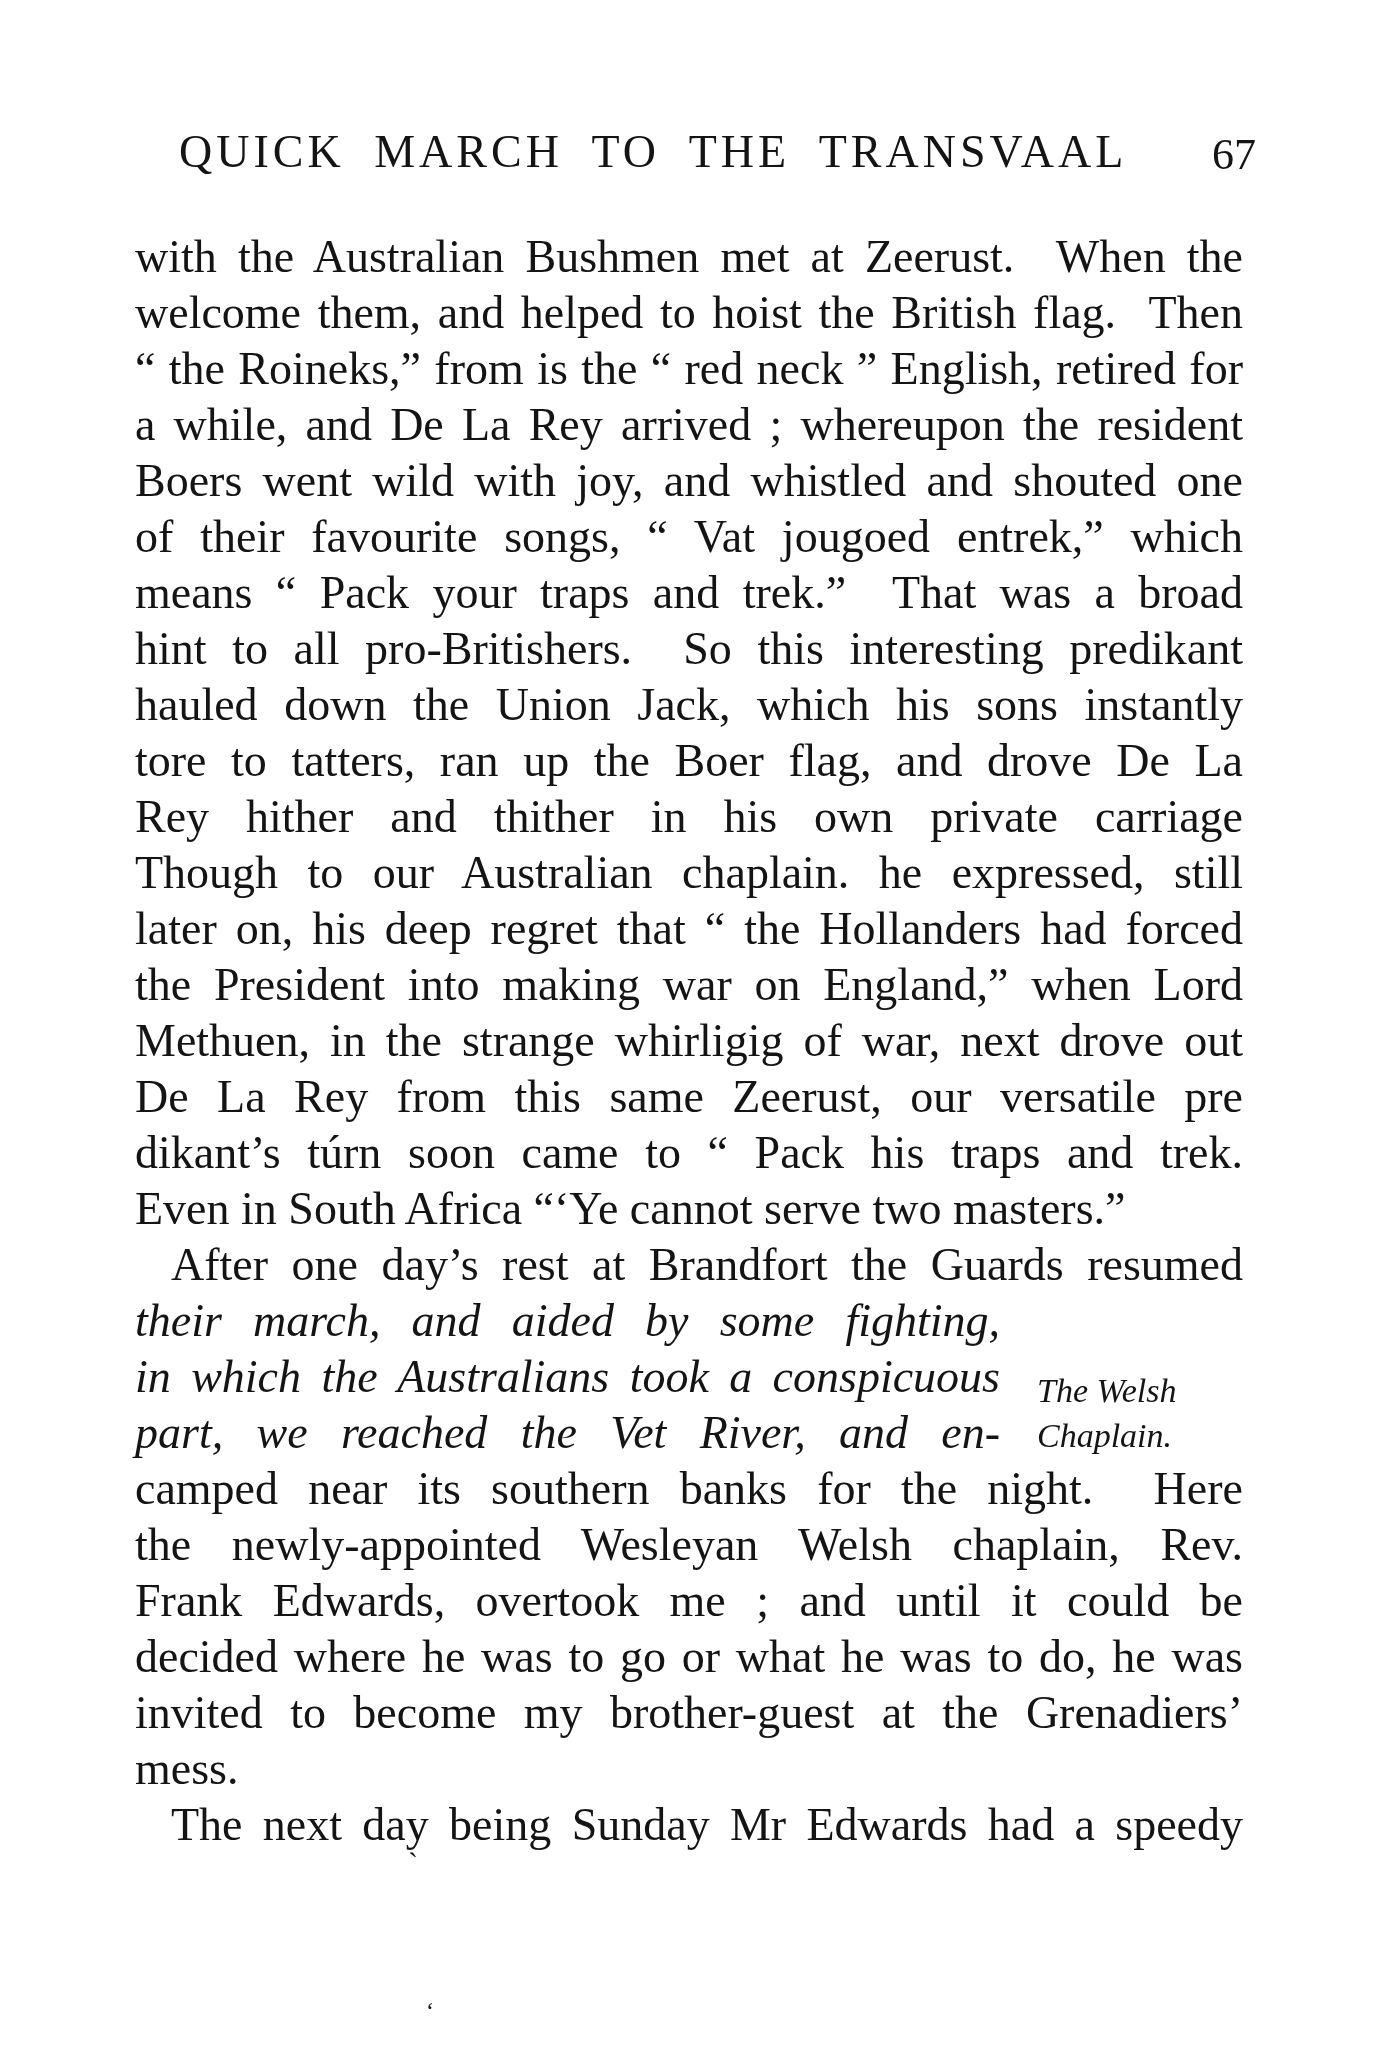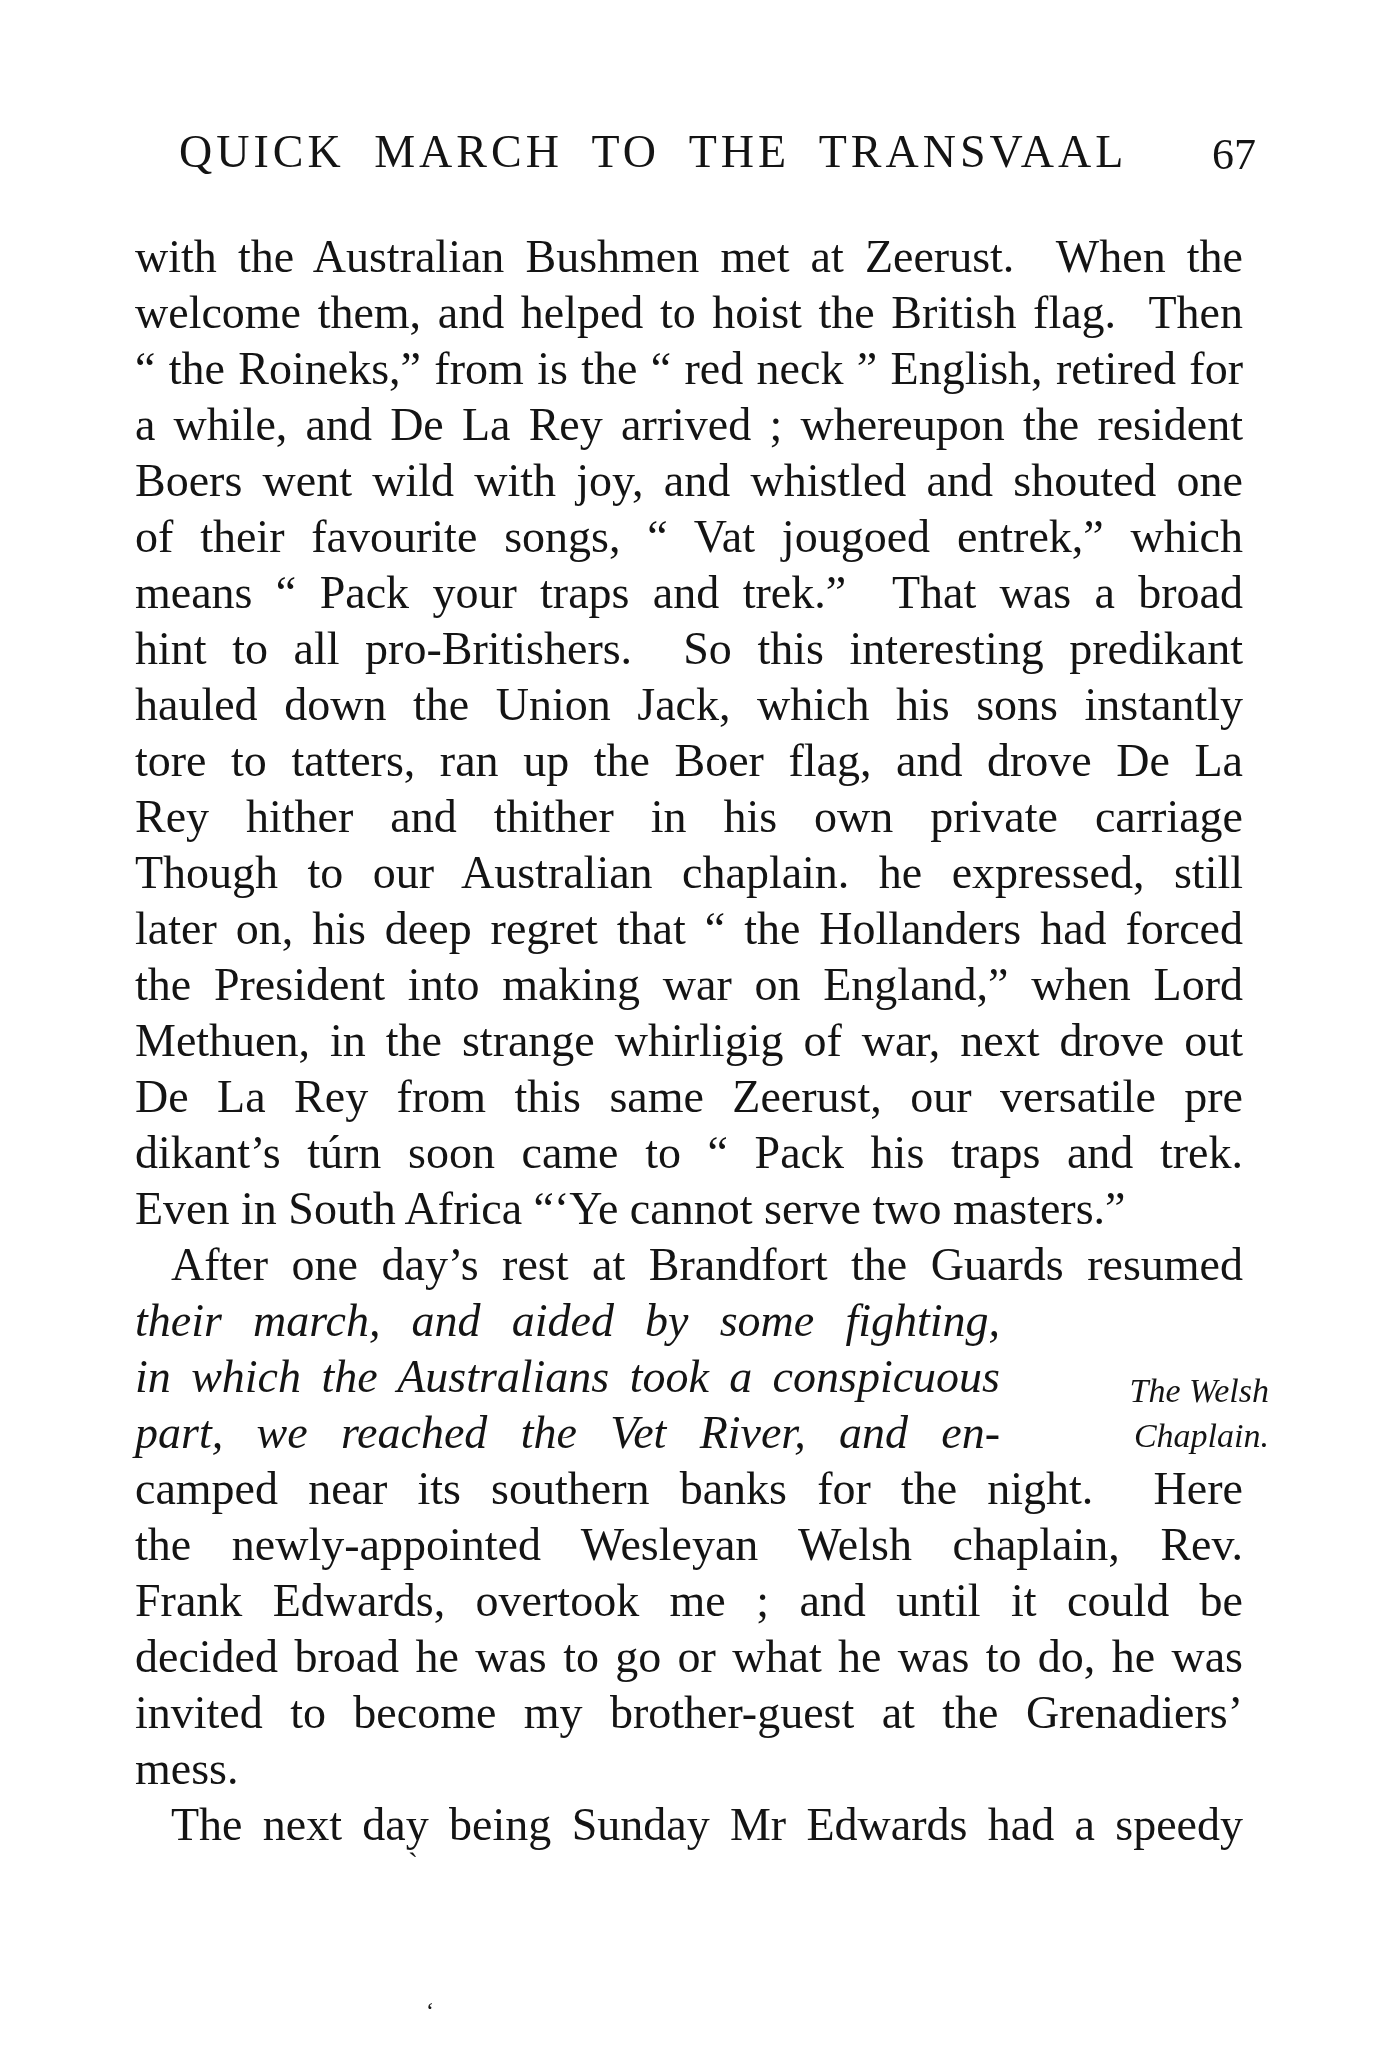--- a/index.html
+++ b/index.html
@@ -35,21 +35,21 @@
   .line.justify{
     text-align:justify;
     text-align-last:justify;
     text-justify:inter-word;
   }
   .line.narrow{width:865px;font-style:italic;}
   .line.indent{padding-left:36px;box-sizing:border-box;}
   .margin-note{
     position:absolute;top:1368px;left:1037px;width:232px;
     font-style:italic;font-size:34px;line-height:45px;
-    text-align:right;
+    text-align:left;
   }
   .artifact{position:absolute;font-size:30px;color:var(--ink,#141414);}
   .artifact-1{top:1846px;left:408px;}
   .artifact-2{top:1998px;left:426px;font-size:24px;}
 </style>
 </head>
 <body style="--ink: #141414; --paper: #ffffff;">
 
 <div class="page">
 
@@ -76,21 +76,21 @@
       <div class="line justify">De La Rey from this same Zeerust, our versatile pre</div>
       <div class="line justify">dikant’s túrn soon came to “ Pack his traps and trek.</div>
       <div class="line">Even in South Africa “‘Ye cannot serve two masters.”</div>
       <div class="line justify indent">After one day’s rest at Brandfort the Guards resumed</div>
       <div class="line justify narrow">their march, and aided by some fighting,</div>
       <div class="line justify narrow">in which the Australians took a conspicuous</div>
       <div class="line justify narrow">part, we reached the Vet River, and en-</div>
       <div class="line justify">camped near its southern banks for the night.&nbsp; Here</div>
       <div class="line justify">the newly-appointed Wesleyan Welsh chaplain, Rev.</div>
       <div class="line justify">Frank Edwards, overtook me ; and until it could be</div>
-      <div class="line justify">decided broad he was to go or what he was to do, he was</div>
+      <div class="line justify">decided where he was to go or what he was to do, he was</div>
       <div class="line justify">invited to become my brother-guest at the Grenadiers’</div>
       <div class="line">mess.</div>
       <div class="line justify indent">The next day being Sunday Mr Edwards had a speedy</div>
     </div>
 
   <div class="margin-note">
     <div>The Welsh</div>
     <div>Chaplain.</div>
   </div>
 

